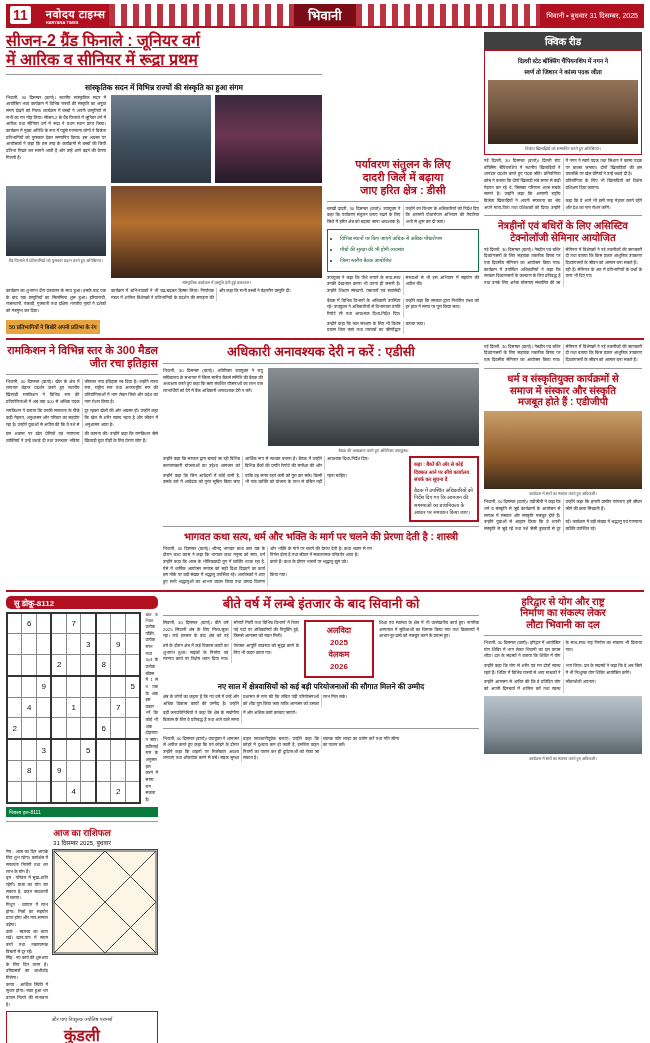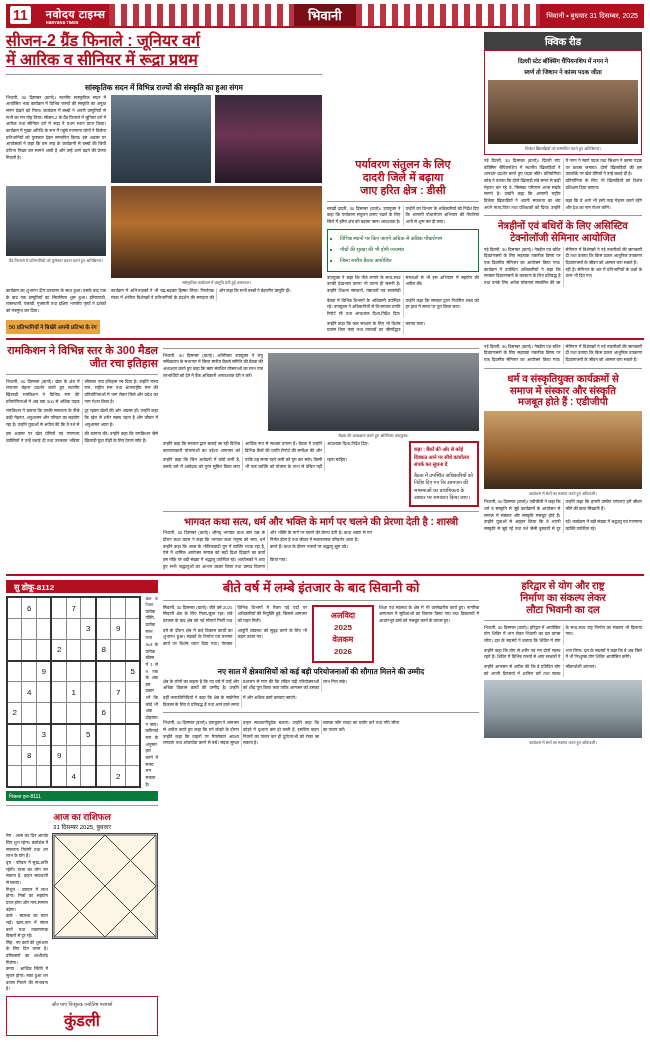--- a/index.html
+++ b/index.html
@@ -39,21 +39,21 @@
   .txt4{column-count:4;column-gap:4px;column-rule:1px solid #ccc;}
   
   .qr-head{background:#404040;color:#fff;text-align:center;font-size:10px;font-weight:bold;padding:2px 0;}
   .qr-sub{font-size:6px;font-weight:bold;text-align:center;color:#111;line-height:1.4;margin:3px 1px;}
   .box-b{border:1px solid #b01020;padding:3px;}
   
   .bullets{border:1px solid #0a7a3c;padding:4px;font-size:5px;line-height:1.6;color:#0a4f27;}
   .bullets li{margin-bottom:3px;}
   .bullets ul{margin:0;padding-left:8px;}
   
-  .sud-title{background:#b01020;color:#fff;display:inline-block;font-size:8px;font-weight:bold;padding:1px 8px;border-radius:0;}
+  .sud-title{background:#b01020;color:#fff;display:inline-block;font-size:8px;font-weight:bold;padding:1px 8px;border-radius:5px;}
   table.sud{border-collapse:collapse;}
   table.sud td{width:14px;height:14px;border:1px solid #888;text-align:center;font-size:8px;color:#111;}
   table.sud td.b-r{border-right:2px solid #333;}
   table.sud td.b-b{border-bottom:2px solid #333;}
   table.sud{border:2px solid #333;}
   
   .horo-head{font-size:9px;font-weight:bold;color:#b01020;text-align:center;}
   .horo-date{font-size:6px;text-align:center;color:#111;margin-bottom:2px;}
   .kundli{width:104px;height:104px;border:1px solid #444;position:relative;}
   
@@ -187,20 +187,21 @@
 
     <div class="col" style="width:152px">
       <div class="hl hl-md">रामकिशन ने विभिन्न स्तर के 300 मैडल जीत रचा इतिहास</div>
       <div class="rule"></div>
       <div class="body-txt txt2">भिवानी, 30 दिसम्बर (वार्ता)। खेल के क्षेत्र में लगातार बेहतर प्रदर्शन करते हुए स्थानीय खिलाड़ी रामकिशन ने विभिन्न स्तर की प्रतियोगिताओं में अब तक 300 से अधिक पदक जीतकर नया इतिहास रच दिया है। उन्होंने राज्य स्तर, राष्ट्रीय स्तर तथा अंतरराष्ट्रीय स्तर की प्रतियोगिताओं में भाग लेकर जिले और प्रदेश का नाम रोशन किया है।</div>
       <div class="body-txt txt2 mt3">रामकिशन ने बताया कि उनकी सफलता के पीछे कड़ी मेहनत, अनुशासन और परिवार का सहयोग रहा है। उन्होंने युवाओं से अपील की कि वे नशे से दूर रहकर खेलों की ओर अग्रसर हों। उन्होंने कहा कि खेल से शरीर स्वस्थ रहता है और जीवन में अनुशासन आता है।</div>
       <div class="body-txt txt2 mt3">इस अवसर पर खेल प्रेमियों एवं गणमान्य व्यक्तियों ने उन्हें बधाई दी तथा उज्ज्वल भविष्य की कामना की। उन्होंने कहा कि रामकिशन जैसे खिलाड़ी युवा पीढ़ी के लिए प्रेरणा स्रोत हैं।</div>
     </div>
 
     <div class="col" style="width:316px">
+      <div class="hl hl-lg center">अधिकारी अनावश्यक देरी न करें : एडीसी</div>
       <div class="rule"></div>
       <div class="flex gap5">
         <div style="width:100px">
           <div class="body-txt">भिवानी, 30 दिसम्बर (वार्ता)। अतिरिक्त उपायुक्त ने लघु सचिवालय के सभागार में जिला स्तरीय बैंकर्स समिति की बैठक की अध्यक्षता करते हुए कहा कि ऋण संबंधित योजनाओं का लाभ पात्र लाभार्थियों को देने में बैंक अधिकारी अनावश्यक देरी न करें।</div>
         </div>
         <div style="flex:1">
           <div class="photo ph-meet" style="height:78px"></div>
           <div class="cap">बैठक की अध्यक्षता करते हुए अतिरिक्त उपायुक्त।</div>
         </div>
       </div>
@@ -383,21 +384,21 @@
     </div>
 
     <div class="col" style="width:316px">
       <div class="hl hl-lg center">बीते वर्ष में लम्बे इंतजार के बाद सिवानी को</div>
       <div class="rule"></div>
       <div class="flex gap5">
         <div style="flex:1">
           <div class="body-txt txt2">सिवानी, 30 दिसम्बर (वार्ता)। बीते वर्ष 2025 सिवानी क्षेत्र के लिए मिला-जुला रहा। लंबे इंतजार के बाद क्षेत्र को नई सौगातें मिलीं तथा विभिन्न विभागों में रिक्त पड़े पदों पर अधिकारियों की नियुक्ति हुई, जिससे आमजन को राहत मिली।</div>
           <div class="body-txt txt2 mt3">वर्ष के दौरान क्षेत्र में कई विकास कार्यों का शुभारंभ हुआ। सड़कों के निर्माण एवं मरम्मत कार्य पर विशेष ध्यान दिया गया। पेयजल आपूर्ति व्यवस्था को सुदृढ़ करने के लिए भी कदम उठाए गए।</div>
         </div>
-        <div style="width:62px">
+        <div style="width:70px">
           <div class="yearbox">
             <div>अलविदा</div>
             <div>2025</div>
             <div>वेलकम</div>
             <div>2026</div>
           </div>
         </div>
         <div style="width:100px">
           <div class="body-txt">शिक्षा एवं स्वास्थ्य के क्षेत्र में भी उल्लेखनीय कार्य हुए। नागरिक अस्पताल में सुविधाओं का विस्तार किया गया तथा विद्यालयों में आधारभूत ढांचे को मजबूत करने के प्रयास हुए।</div>
         </div>

